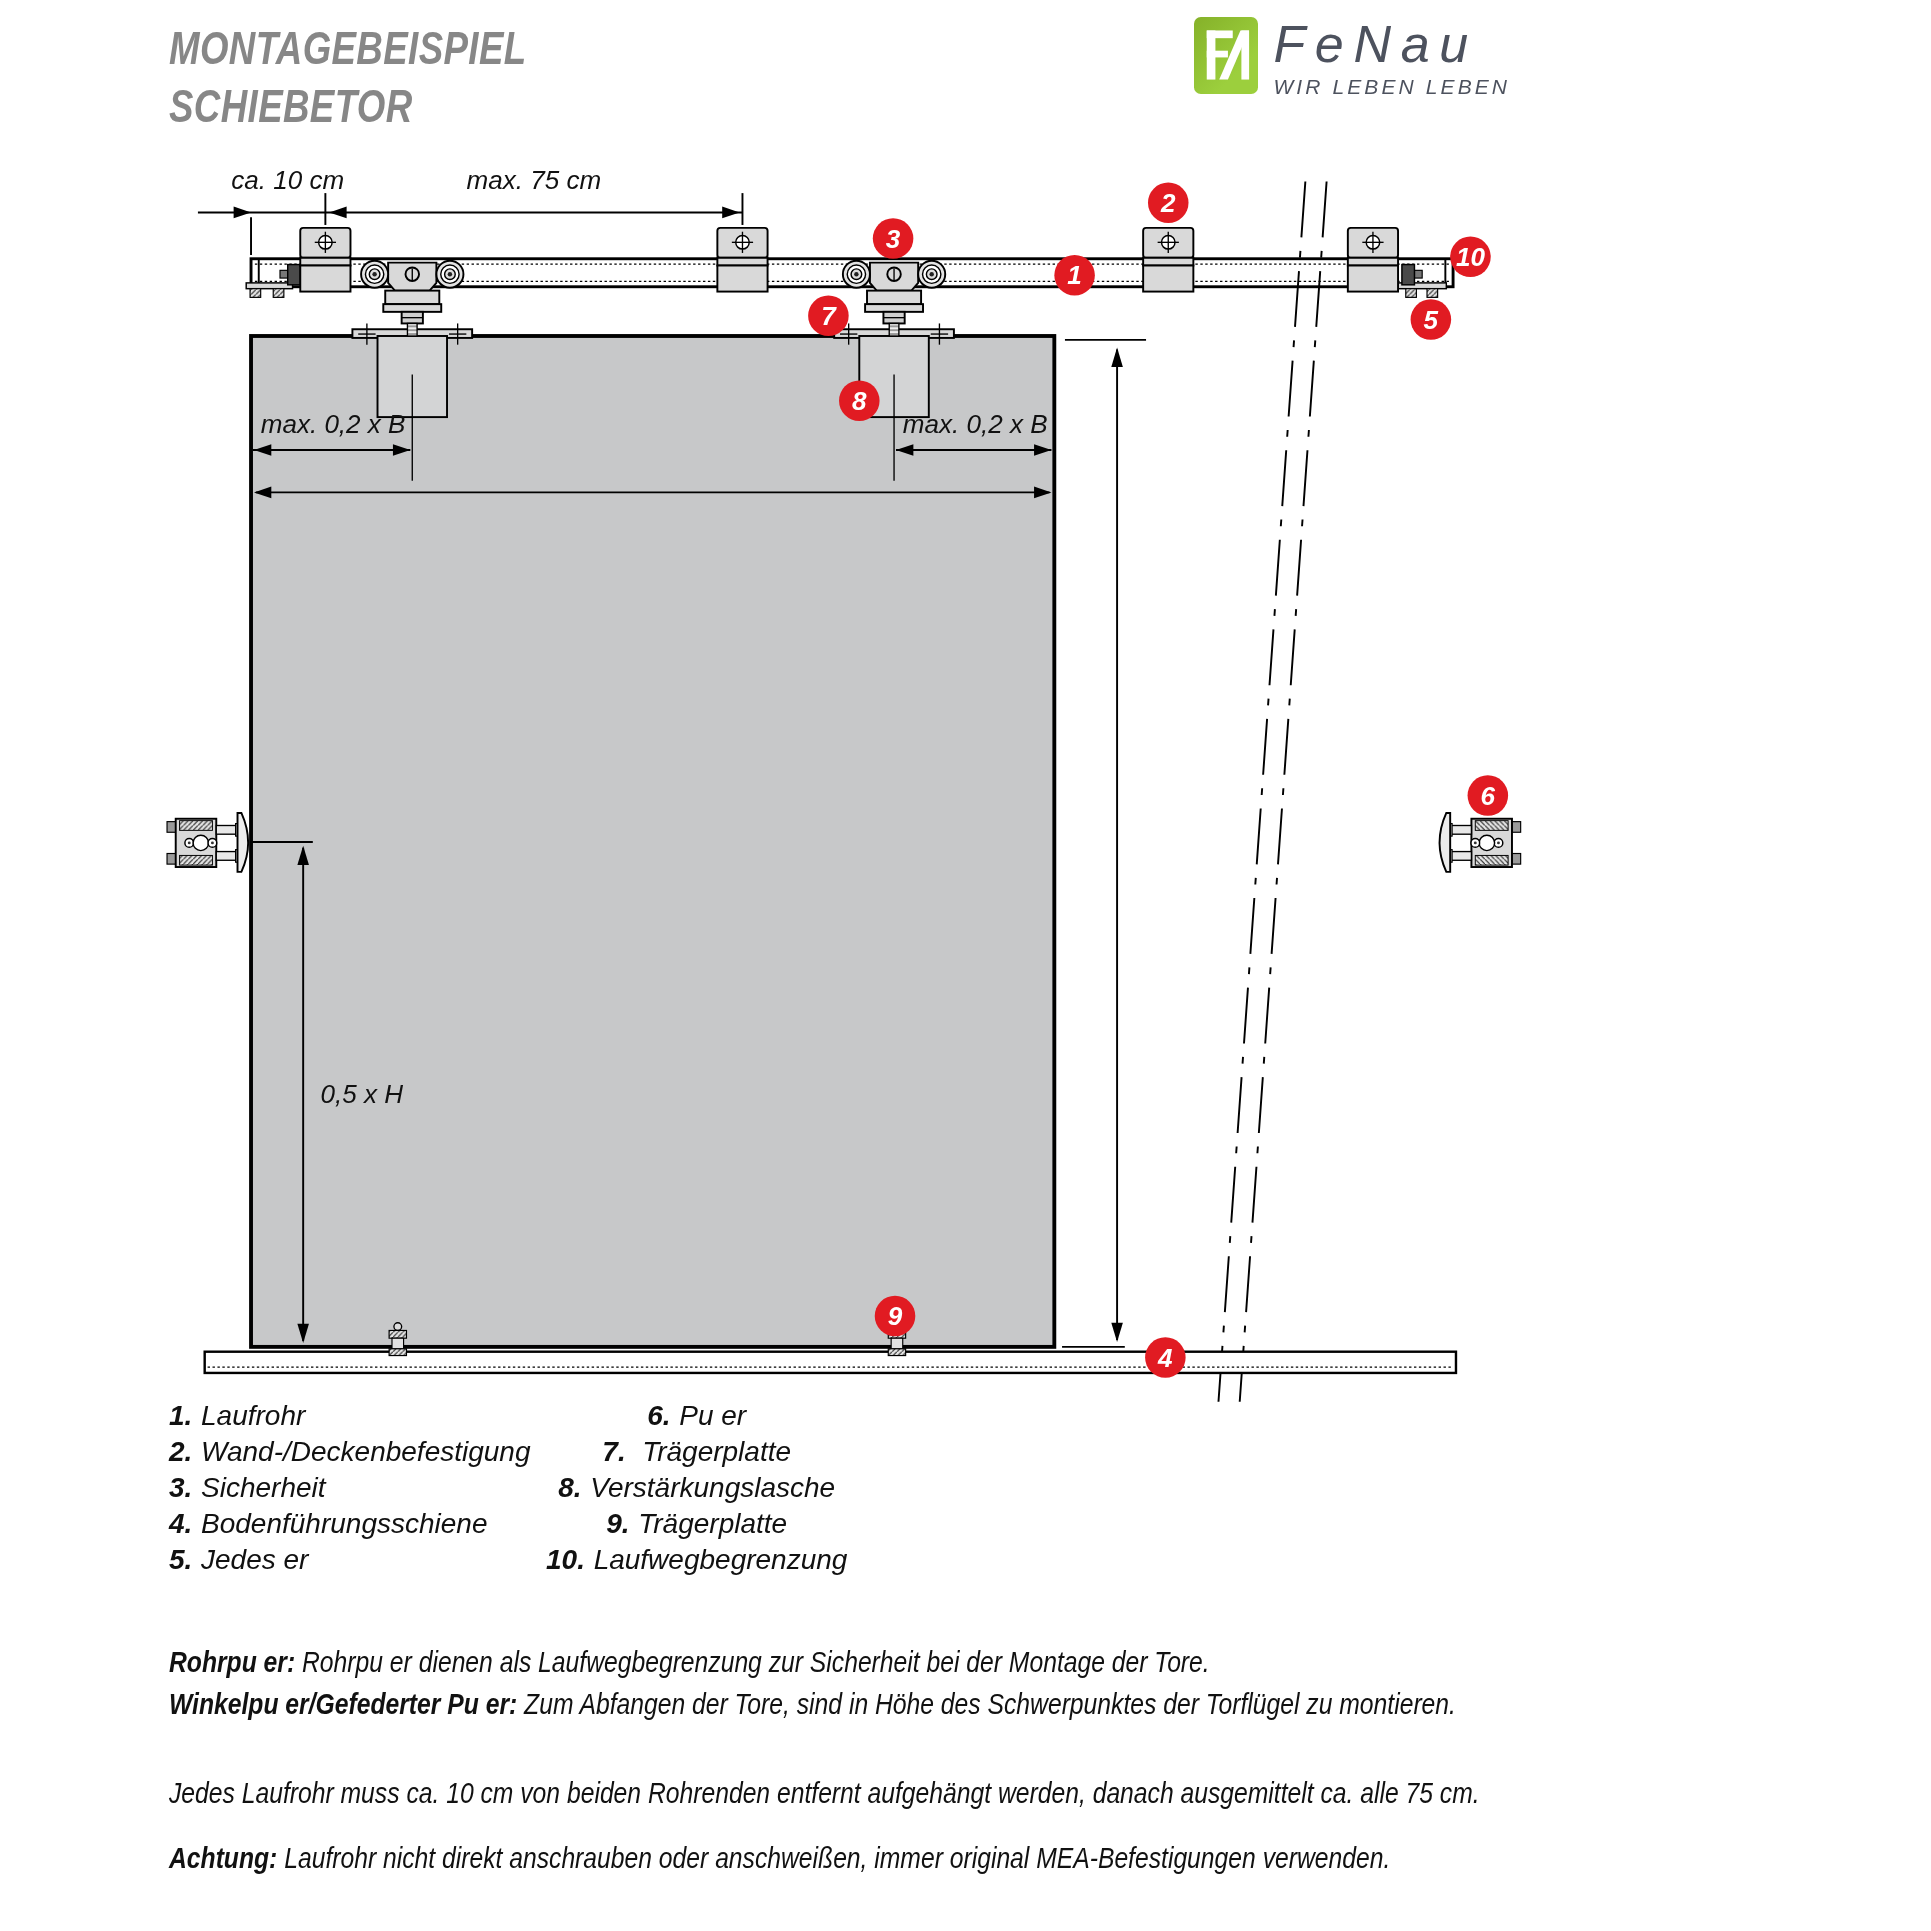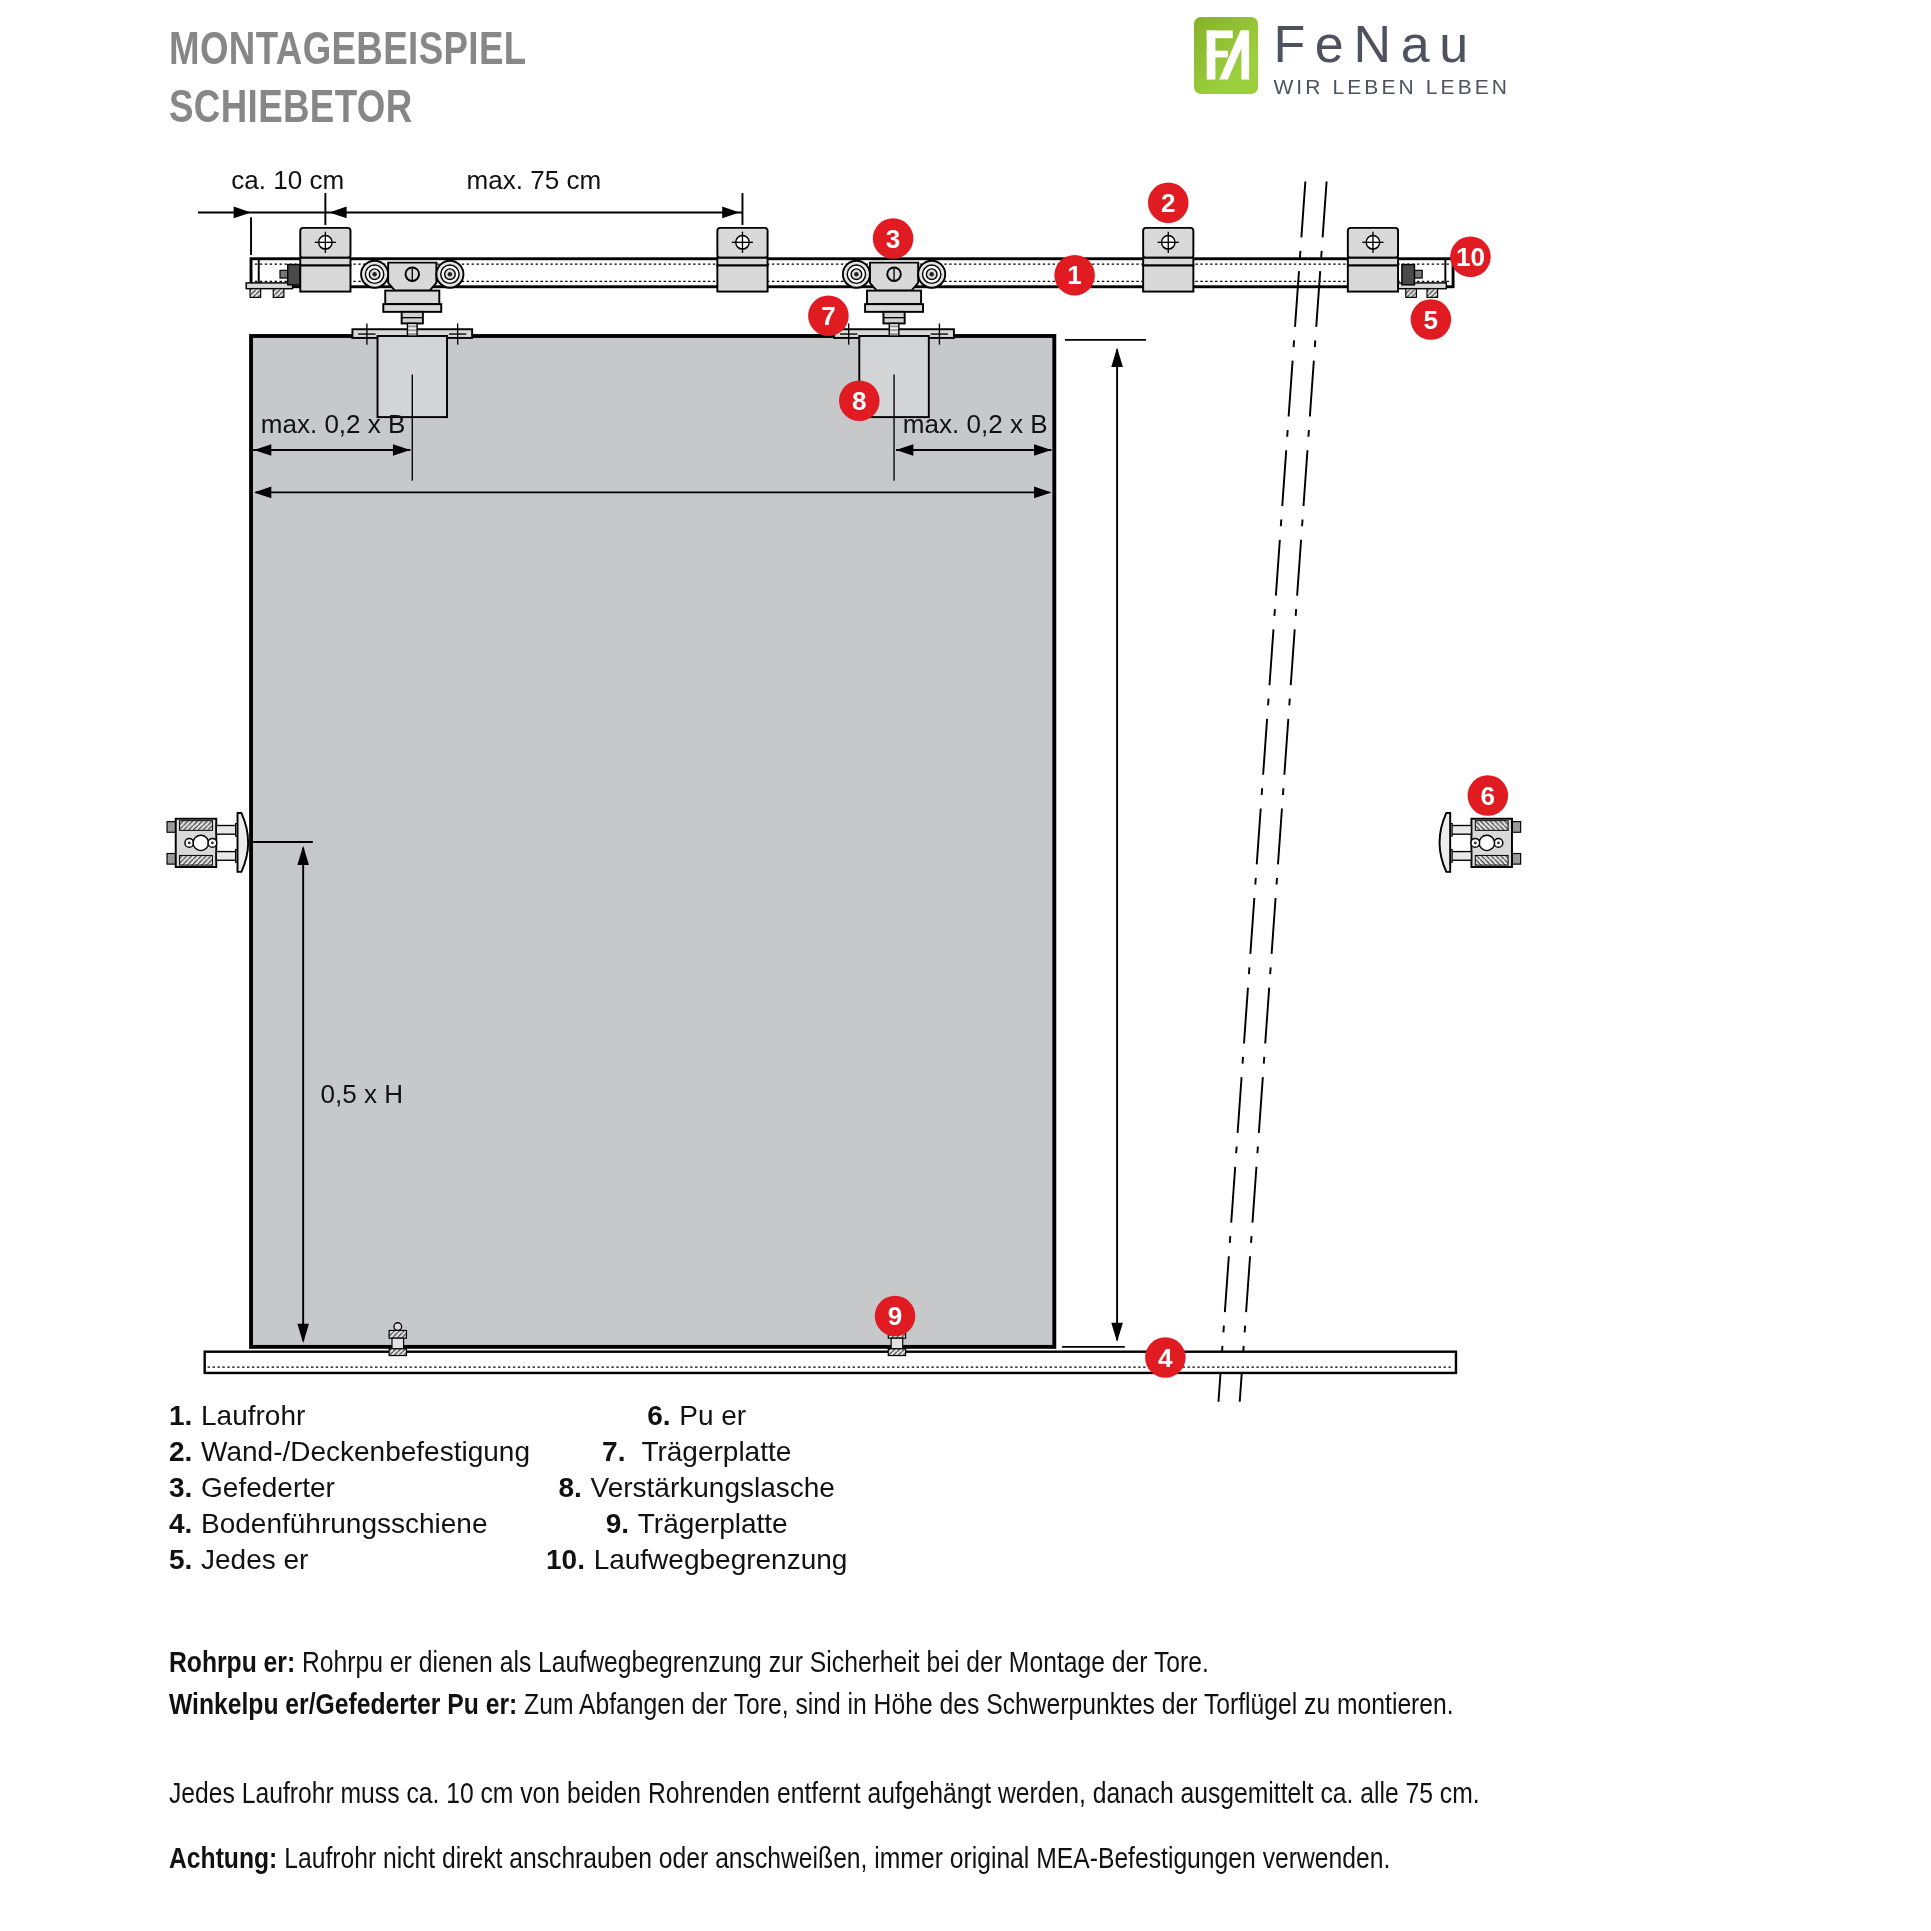--- a/index.html
+++ b/index.html
@@ -1,17 +1,17 @@
 <!DOCTYPE html>
 <html><head>
 <meta charset="utf-8">
 <style>
   html,body{margin:0;padding:0;background:#fff;}
   .page{position:relative;width:1663px;height:1931px;background:#fff;
-        font-family:"Liberation Sans",sans-serif;overflow:hidden;}
+        font-family:"Liberation Sans",sans-serif;overflow:hidden;font-style:italic;}
   
   .title{position:absolute;left:169px;top:19.3px;color:#878787;font-weight:bold;
          font-size:47px;line-height:58px;transform:scaleX(.78);transform-origin:0 0;
          white-space:nowrap;letter-spacing:0.5px;}
   .logo{position:absolute;left:1156px;top:17.4px;display:flex;align-items:flex-start;padding-left:38px;}
   .logo-mark{width:64px;height:77px;border-radius:6.8px;
              background:linear-gradient(135deg,#85b129 0%,#9ccf3d 70%);position:relative;flex:0 0 auto;}
   .logo-textcol{margin-left:15.4px;color:#4d525e;}
   .brand{font-size:52px;line-height:54px;letter-spacing:9.7px;font-weight:400;}
   .tagline{font-size:21px;letter-spacing:3.1px;margin-top:3.9px;}
@@ -268,21 +268,21 @@
     <g>
       <circle cx="1523" cy="266" r="21" class="co-circle"></circle>
       <text x="1523" y="275.5" class="co-num">10</text>
     </g>
   </svg>
 
   <div class="legend">
     <div class="leg-col">
       <div class="leg-row"><span class="leg-num">1.</span><span>Laufrohr</span></div>
       <div class="leg-row"><span class="leg-num">2.</span><span>Wand-/Deckenbefestigung</span></div>
-      <div class="leg-row"><span class="leg-num">3.</span><span>Gefederter</span></div>
+      <div class="leg-row"><span class="leg-num">3.</span><span>Sicherheit</span></div>
       <div class="leg-row"><span class="leg-num">4.</span><span>Bodenführungsschiene</span></div>
       <div class="leg-row"><span class="leg-num">5.</span><span>Jedes er</span></div>
     </div>
     <div class="leg-col right">
       <div class="leg-row"><span class="leg-num">6.</span><span>Pu er</span></div>
       <div class="leg-row"><span class="leg-num">7.</span><span> Trägerplatte</span></div>
       <div class="leg-row"><span class="leg-num">8.</span><span>Verstärkungslasche</span></div>
       <div class="leg-row"><span class="leg-num">9.</span><span>Trägerplatte</span></div>
       <div class="leg-row"><span class="leg-num">10.</span><span>Laufwegbegrenzung</span></div>
     </div>

